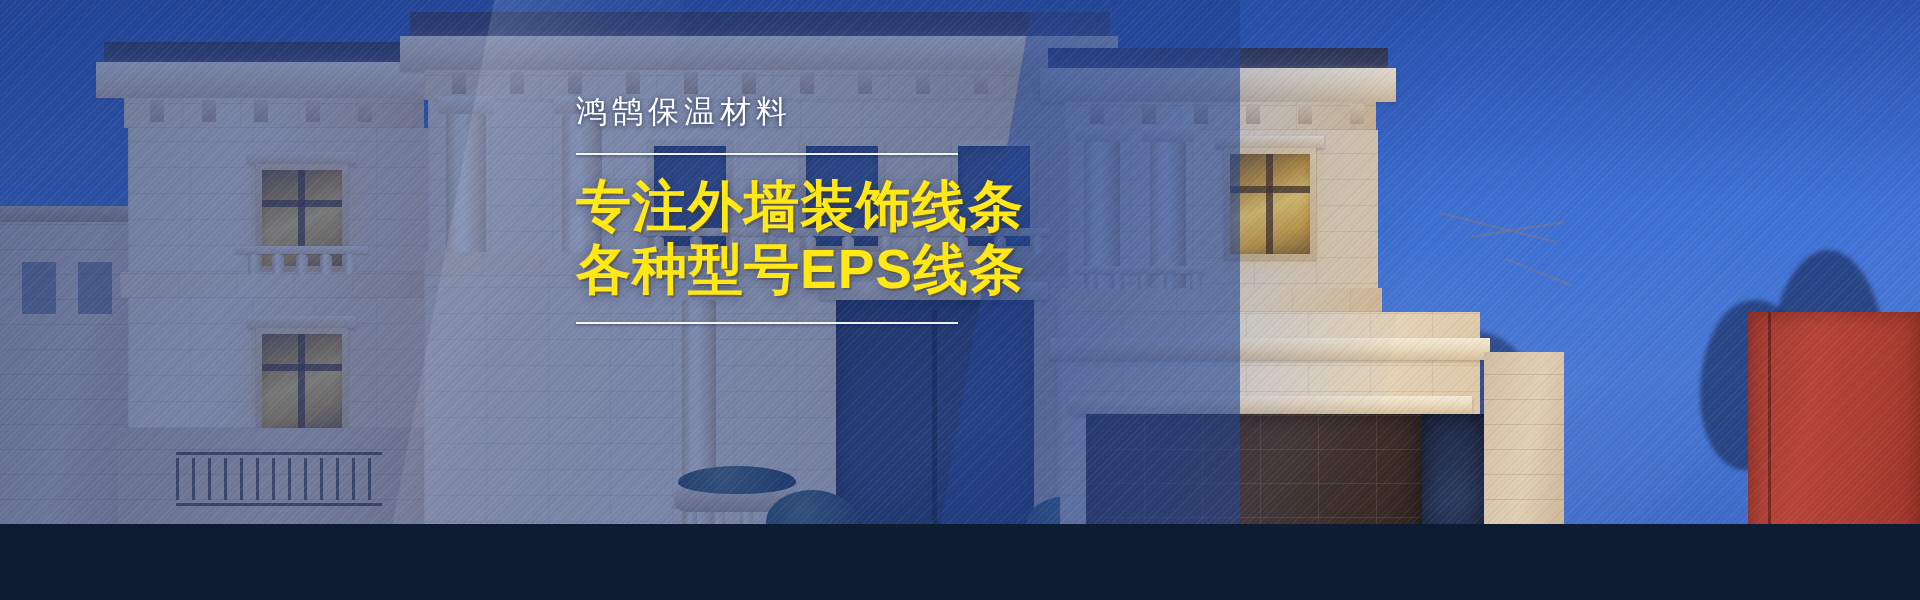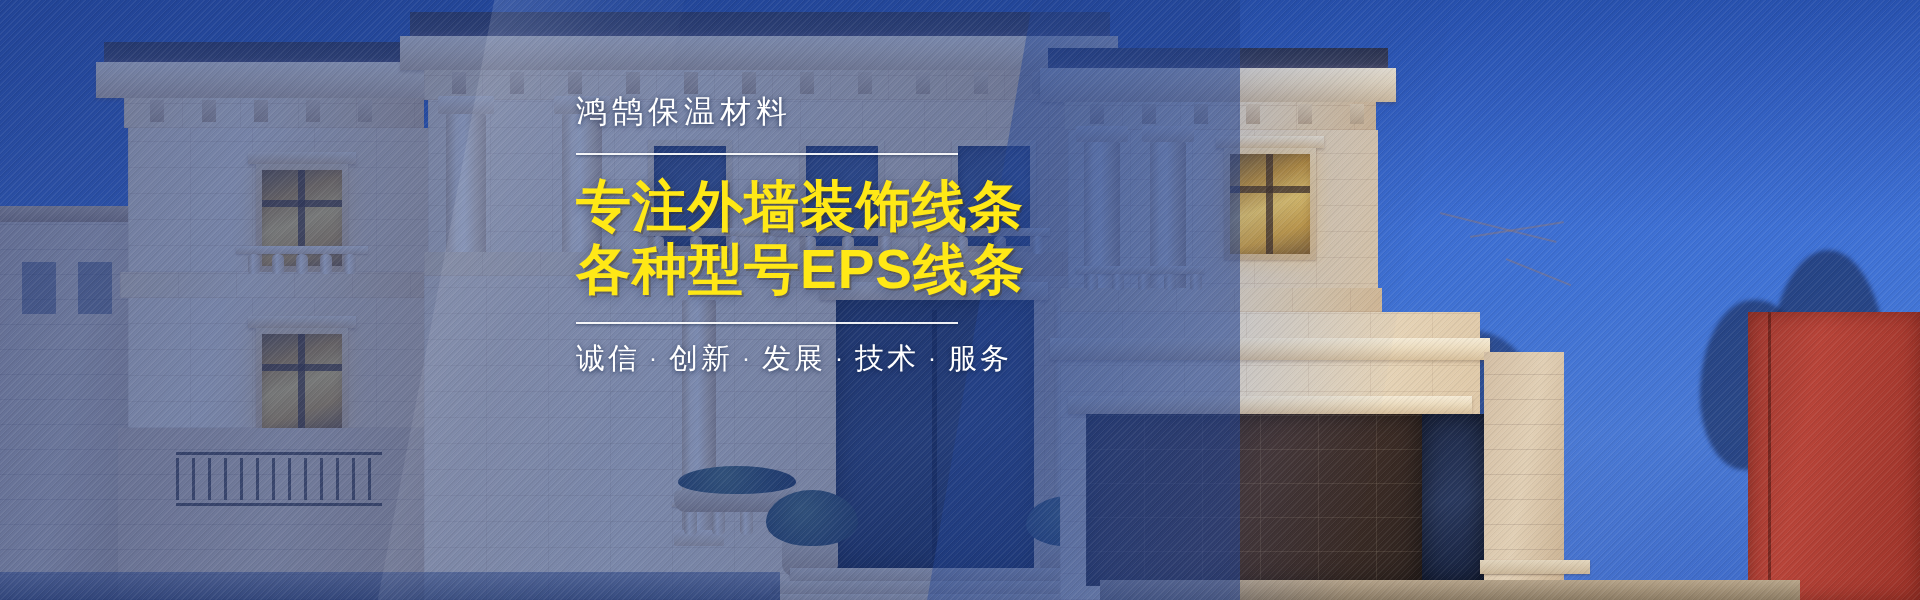--- a/index.html
+++ b/index.html
@@ -1,21 +1,21 @@
 <!DOCTYPE html>
 <html><head>
 <meta charset="utf-8">
 <title>Banner</title>
 <style>
   html,body{margin:0;padding:0;background:#0d1b33;}
   body{font-family:"Liberation Sans","DejaVu Sans",sans-serif;}
 
   .banner{
     position:relative;
-    width:1920px;height:600px;
+    width:1920px;height:524px;
     overflow:hidden;
     background:#3d6fd0;
   }
 
   
   .sky{
     position:absolute;inset:0;
     background:
       radial-gradient(1200px 520px at 50% 95%, #5d86d8 0%, rgba(93,134,216,0) 62%),
       linear-gradient(177deg,#2f63cf 0%,#3a6bd3 26%,#4073d6 52%,#4a7ad6 74%,#3f6bc9 100%);
@@ -384,19 +384,16 @@
 
     <div class="brand">鸿鹄保温材料</div>
 
     <div class="rule"></div>
 
     <div class="headline">专注外墙装饰线条</div>
     <div class="headline">各种型号EPS线条</div>
 
     <div class="rule rule-lower"></div>
 
-    <div class="tagline">
-      <span>诚信</span><span class="sep">·</span><span>创新</span><span class="sep">·</span><span>发展</span><span class="sep">·</span><span>技术</span><span class="sep">·</span><span>服务</span>
-    </div>
 
   </div>
 
 </div>
 
 </body></html>

